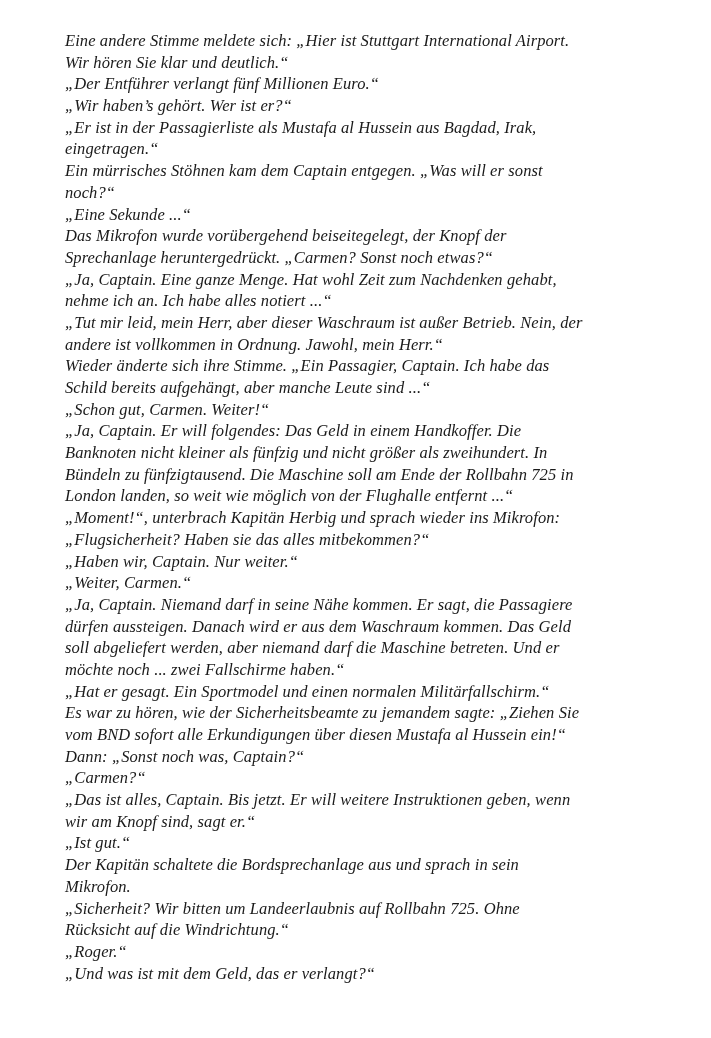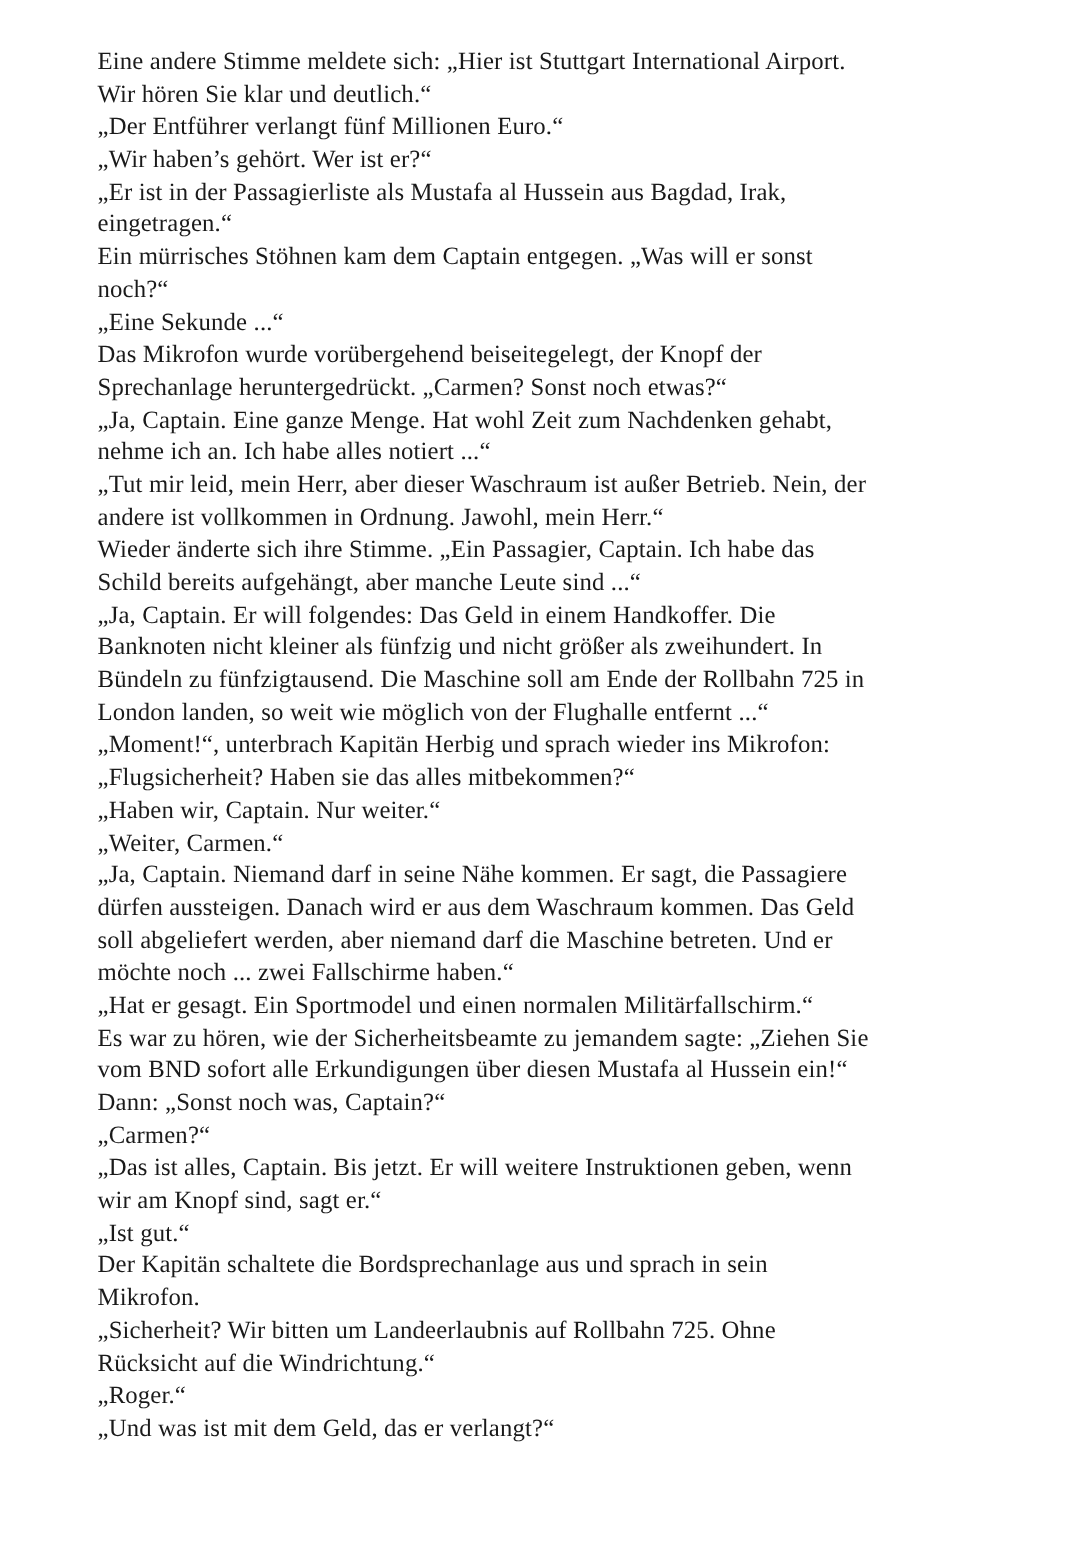--- a/index.html
+++ b/index.html
@@ -12,20 +12,21 @@
     height: 1038px;
     overflow: hidden;
     font-family: "Liberation Serif", "DejaVu Serif", serif;
   }
   .page {
     box-sizing: border-box;
     width: 711px;
     height: 1038px;
     padding: 30px 58px 0 65px;
     background: #ffffff;
+    font-style: italic;
   }
   .text-block {
     font-size: 16.5px;
     line-height: 21.7px;
     color: #1a1a1a;
     letter-spacing: 0.1px;
   }
   .text-line {
     white-space: nowrap;
     height: 21.7px;
@@ -46,20 +47,21 @@
       <div class="text-line">noch?“</div>
       <div class="text-line">„Eine Sekunde ...“</div>
       <div class="text-line">Das Mikrofon wurde vorübergehend beiseitegelegt, der Knopf der</div>
       <div class="text-line">Sprechanlage heruntergedrückt. „Carmen? Sonst noch etwas?“</div>
       <div class="text-line">„Ja, Captain. Eine ganze Menge. Hat wohl Zeit zum Nachdenken gehabt,</div>
       <div class="text-line">nehme ich an. Ich habe alles notiert ...“</div>
       <div class="text-line">„Tut mir leid, mein Herr, aber dieser Waschraum ist außer Betrieb. Nein, der</div>
       <div class="text-line">andere ist vollkommen in Ordnung. Jawohl, mein Herr.“</div>
       <div class="text-line">Wieder änderte sich ihre Stimme. „Ein Passagier, Captain. Ich habe das</div>
       <div class="text-line">Schild bereits aufgehängt, aber manche Leute sind ...“</div>
+      <div class="text-line">„Schon gut, Carmen. Weiter!“</div>
       <div class="text-line">„Ja, Captain. Er will folgendes: Das Geld in einem Handkoffer. Die</div>
       <div class="text-line">Banknoten nicht kleiner als fünfzig und nicht größer als zweihundert. In</div>
       <div class="text-line">Bündeln zu fünfzigtausend. Die Maschine soll am Ende der Rollbahn 725 in</div>
       <div class="text-line">London landen, so weit wie möglich von der Flughalle entfernt ...“</div>
       <div class="text-line">„Moment!“, unterbrach Kapitän Herbig und sprach wieder ins Mikrofon:</div>
       <div class="text-line">„Flugsicherheit? Haben sie das alles mitbekommen?“</div>
       <div class="text-line">„Haben wir, Captain. Nur weiter.“</div>
       <div class="text-line">„Weiter, Carmen.“</div>
       <div class="text-line">„Ja, Captain. Niemand darf in seine Nähe kommen. Er sagt, die Passagiere</div>
       <div class="text-line">dürfen aussteigen. Danach wird er aus dem Waschraum kommen. Das Geld</div>

